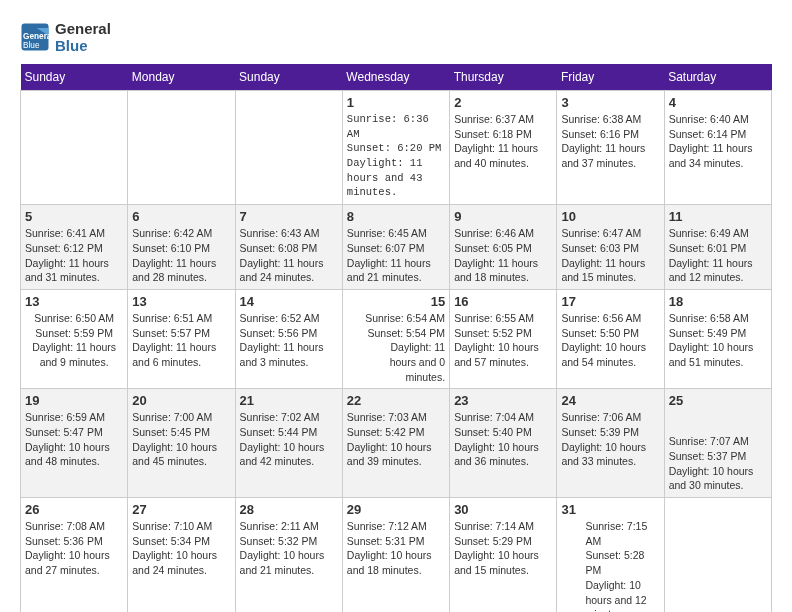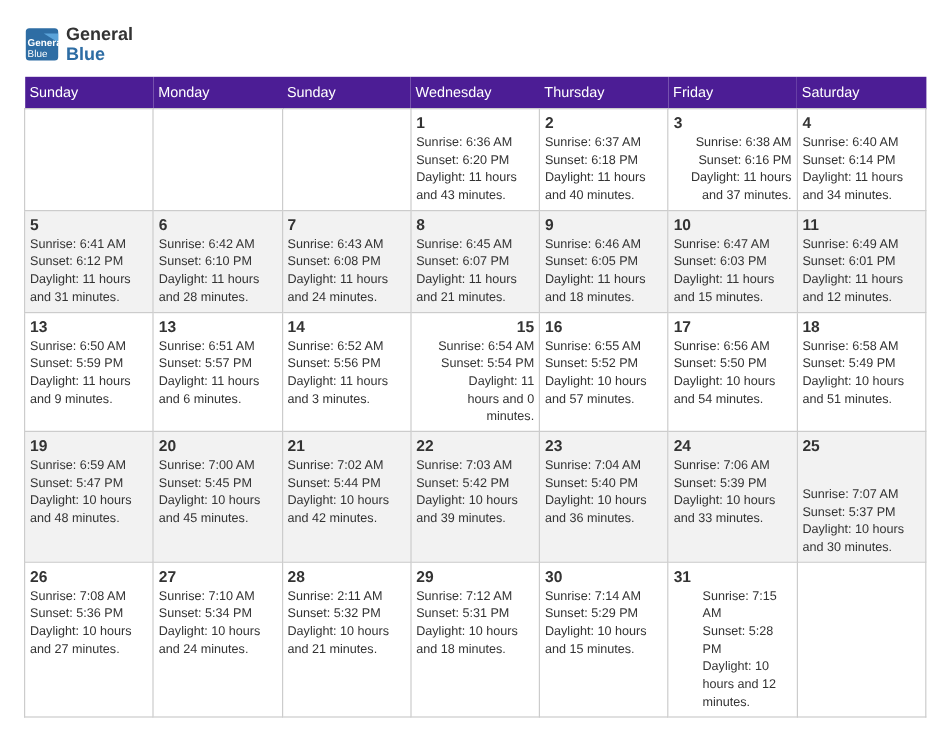--- a/index.html
+++ b/index.html
@@ -111,33 +111,33 @@
         <th>Saturday</th>
       </tr>
   </thead>
   <tbody id="calendar-body">
   <tr>
         <td class="empty"></td>
         <td class="empty"></td>
         <td class="empty"></td>
         <td style="background-color: rgb(255, 255, 255);">
           <div class="day-num">1</div>
-          <div class="day-info" style="white-space: pre-line;">Sunrise: 6:36 AM
+          <div class="day-info" style="white-space: pre-line; font-family: Liberation Mono, monospace;">Sunrise: 6:36 AM
 Sunset: 6:20 PM
 Daylight: 11 hours and 43 minutes.</div>
         </td>
         <td style="background-color: rgb(255, 255, 255);">
           <div class="day-num">2</div>
           <div class="day-info" style="white-space: pre-line;">Sunrise: 6:37 AM
 Sunset: 6:18 PM
 Daylight: 11 hours and 40 minutes.</div>
         </td>
         <td style="background-color: rgb(255, 255, 255);">
           <div class="day-num">3</div>
-          <div class="day-info" style="white-space: pre-line; text-align: right;">Sunrise: 6:38 AM
+          <div class="day-info" style="white-space: pre-line;">Sunrise: 6:38 AM
 Sunset: 6:16 PM
 Daylight: 11 hours and 37 minutes.</div>
         </td>
         <td style="background-color: rgb(255, 255, 255);">
           <div class="day-num">4</div>
           <div class="day-info" style="white-space: pre-line;">Sunrise: 6:40 AM
 Sunset: 6:14 PM
 Daylight: 11 hours and 34 minutes.</div>
         </td>
       </tr>
@@ -181,21 +181,21 @@
         <td style="background-color: rgb(242, 242, 242);">
           <div class="day-num">11</div>
           <div class="day-info" style="white-space: pre-line;">Sunrise: 6:49 AM
 Sunset: 6:01 PM
 Daylight: 11 hours and 12 minutes.</div>
         </td>
       </tr>
       <tr>
         <td style="background-color: rgb(255, 255, 255);">
           <div class="day-num">13</div>
-          <div class="day-info" style="white-space: pre-line;">Sunrise: 6:50 AM
+          <div class="day-info" style="white-space: pre-line; text-align: center;">Sunrise: 6:50 AM
 Sunset: 5:59 PM
 Daylight: 11 hours and 9 minutes.</div>
         </td>
         <td style="background-color: rgb(255, 255, 255);">
           <div class="day-num">13</div>
           <div class="day-info" style="white-space: pre-line;">Sunrise: 6:51 AM
 Sunset: 5:57 PM
 Daylight: 11 hours and 6 minutes.</div>
         </td>
         <td style="background-color: rgb(255, 255, 255);">

